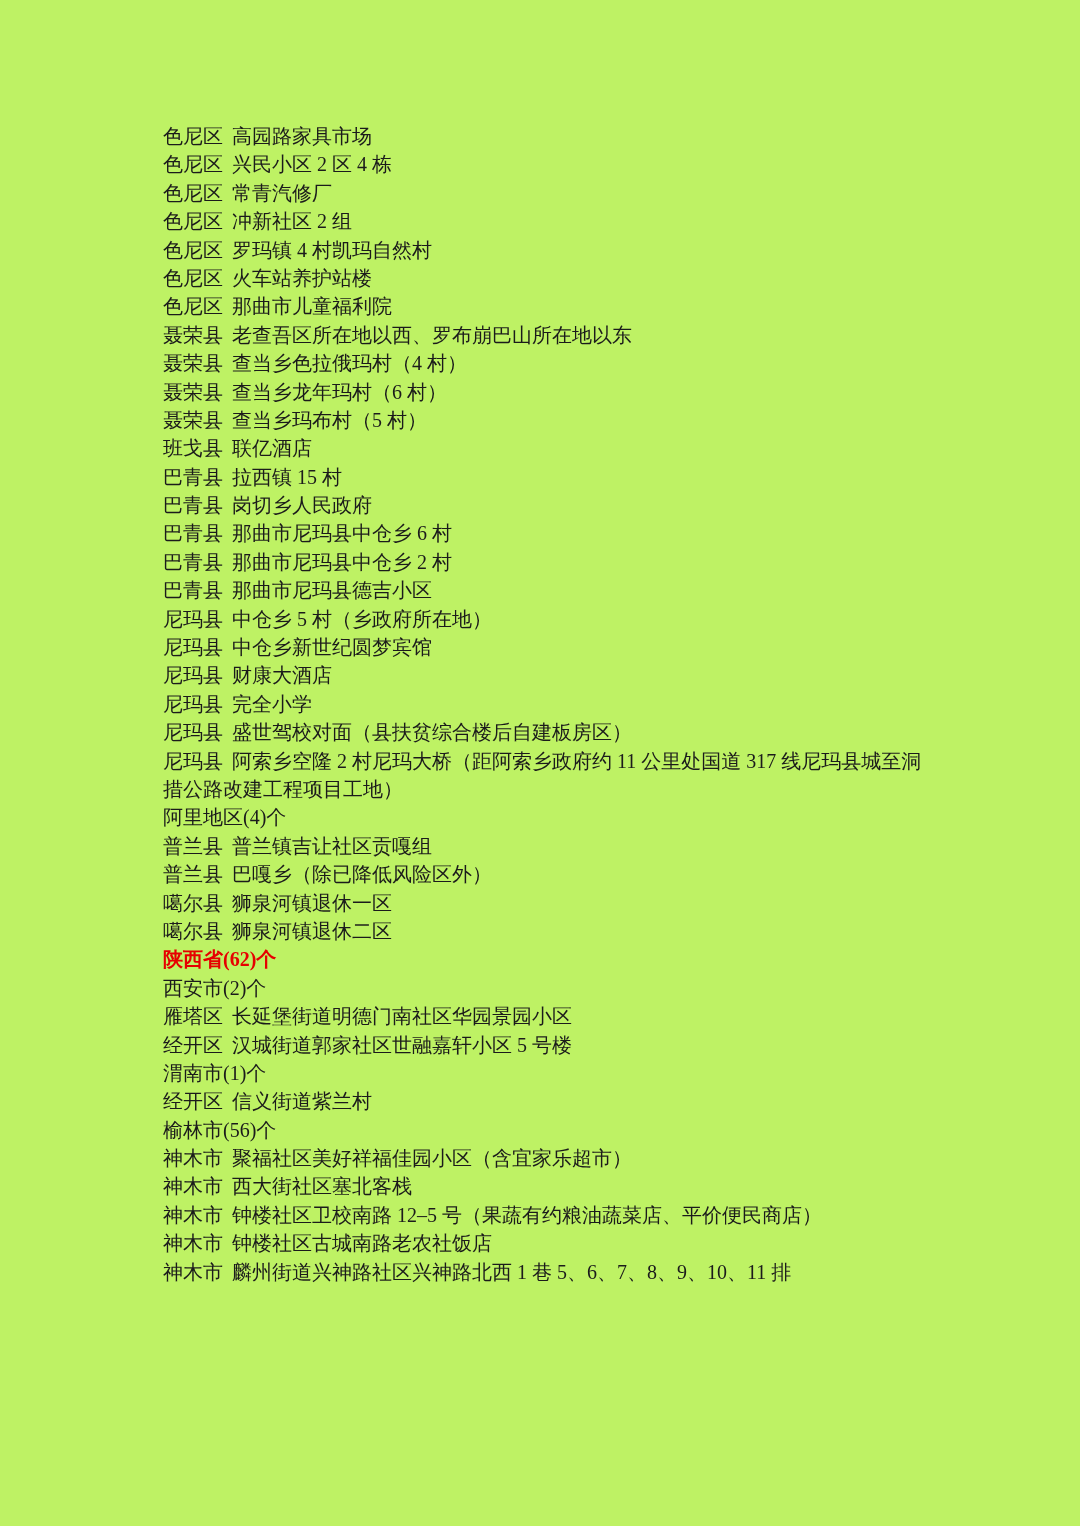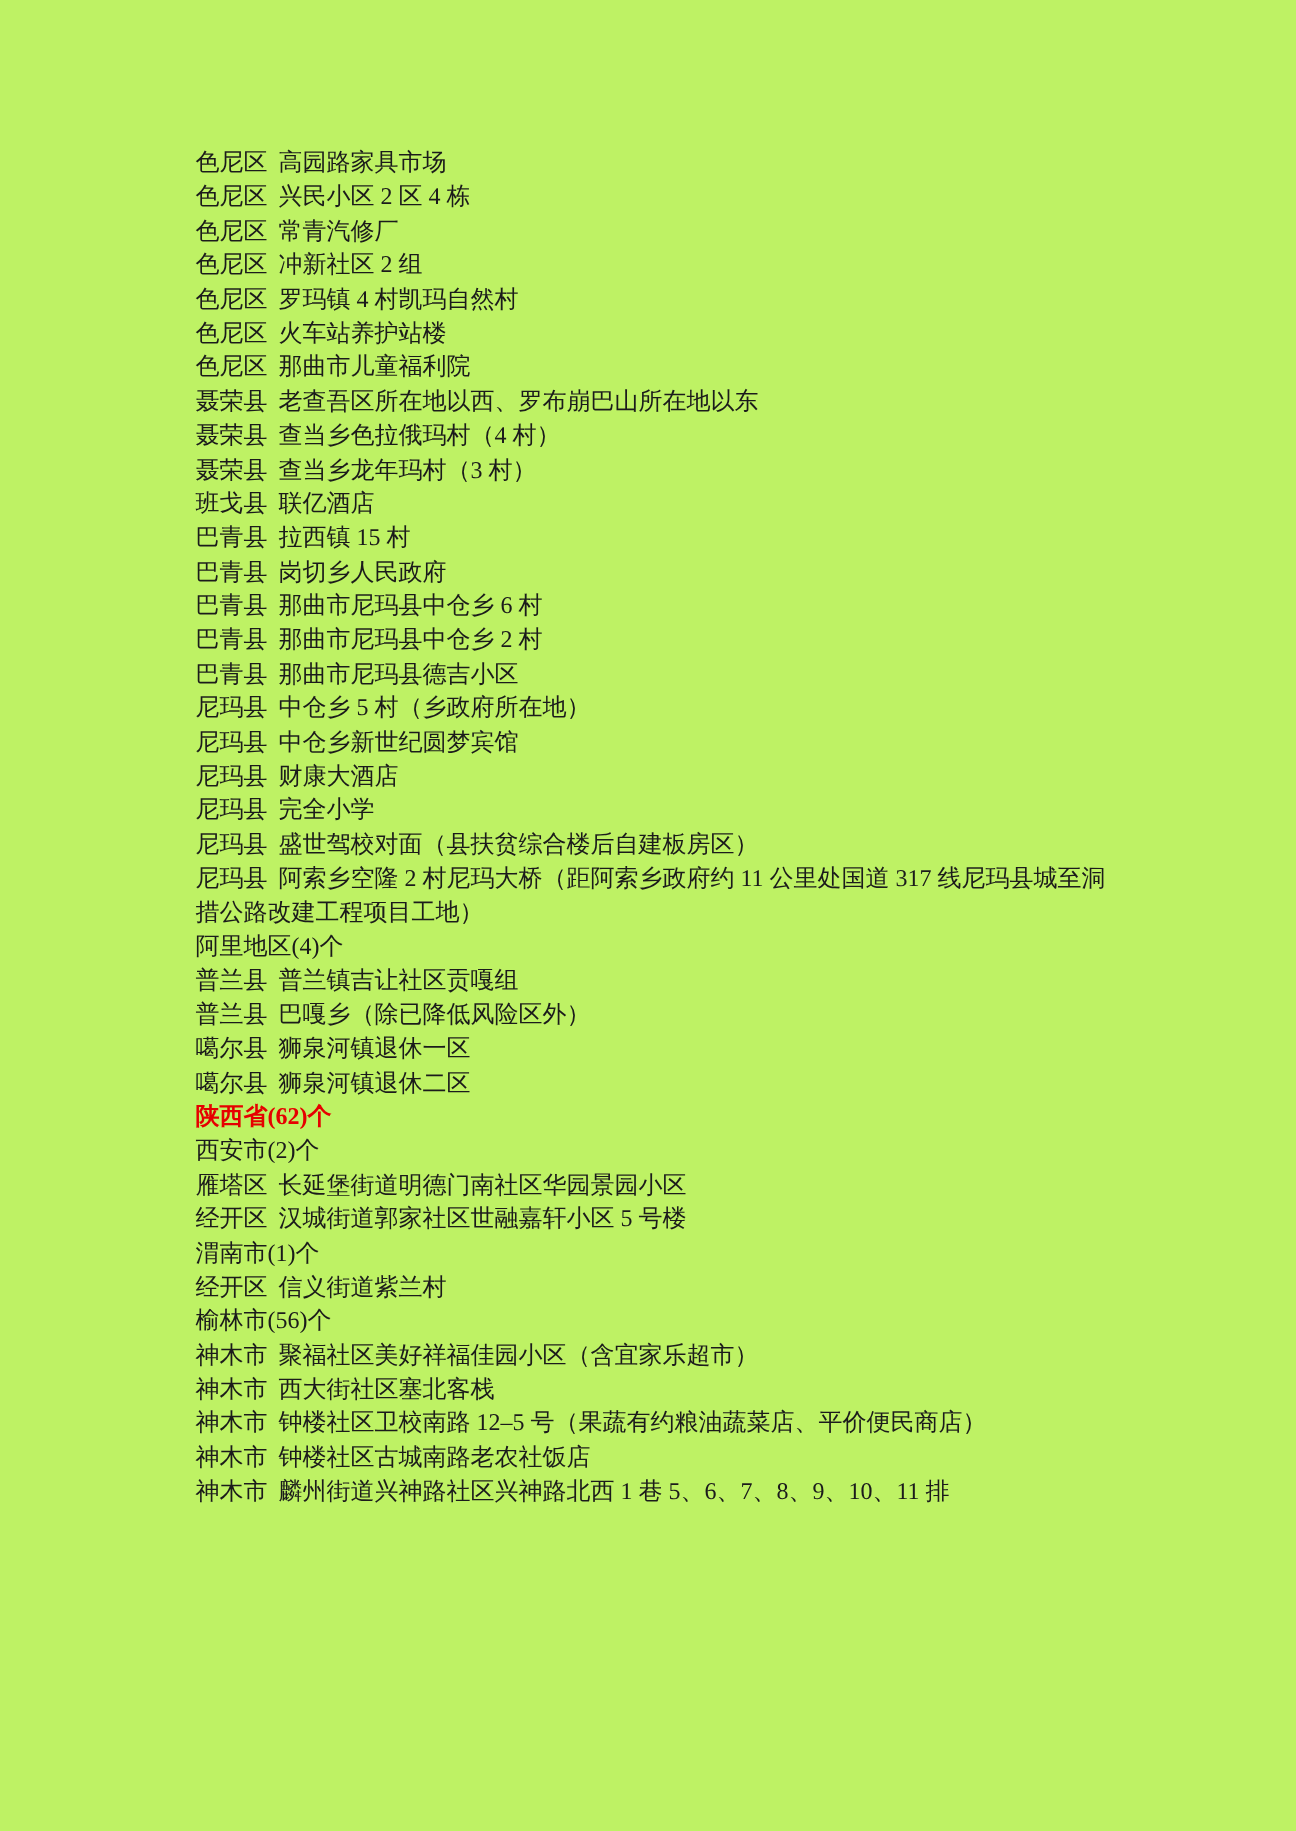--- a/index.html
+++ b/index.html
@@ -46,21 +46,22 @@
   <div class="content">
       <div class="line row"><span class="district">色尼区</span><span>高园路家具市场</span></div>
       <div class="line row"><span class="district">色尼区</span><span>兴民小区 2 区 4 栋</span></div>
       <div class="line row"><span class="district">色尼区</span><span>常青汽修厂</span></div>
       <div class="line row"><span class="district">色尼区</span><span>冲新社区 2 组</span></div>
       <div class="line row"><span class="district">色尼区</span><span>罗玛镇 4 村凯玛自然村</span></div>
       <div class="line row"><span class="district">色尼区</span><span>火车站养护站楼</span></div>
       <div class="line row"><span class="district">色尼区</span><span>那曲市儿童福利院</span></div>
       <div class="line row"><span class="district">聂荣县</span><span>老查吾区所在地以西、罗布崩巴山所在地以东</span></div>
       <div class="line row"><span class="district">聂荣县</span><span>查当乡色拉俄玛村（4 村）</span></div>
-      <div class="line row"><span class="district">聂荣县</span><span>查当乡龙年玛村（3 村）</span></div>
+      <div class="line row"><span class="district">聂荣县</span><span>查当乡龙年玛村（6 村）</span></div>
+      <div class="line row"><span class="district">聂荣县</span><span>查当乡玛布村（5 村）</span></div>
       <div class="line row"><span class="district">班戈县</span><span>联亿酒店</span></div>
       <div class="line row"><span class="district">巴青县</span><span>拉西镇 15 村</span></div>
       <div class="line row"><span class="district">巴青县</span><span>岗切乡人民政府</span></div>
       <div class="line row"><span class="district">巴青县</span><span>那曲市尼玛县中仓乡 6 村</span></div>
       <div class="line row"><span class="district">巴青县</span><span>那曲市尼玛县中仓乡 2 村</span></div>
       <div class="line row"><span class="district">巴青县</span><span>那曲市尼玛县德吉小区</span></div>
       <div class="line row"><span class="district">尼玛县</span><span>中仓乡 5 村（乡政府所在地）</span></div>
       <div class="line row"><span class="district">尼玛县</span><span>中仓乡新世纪圆梦宾馆</span></div>
       <div class="line row"><span class="district">尼玛县</span><span>财康大酒店</span></div>
       <div class="line row"><span class="district">尼玛县</span><span>完全小学</span></div>

